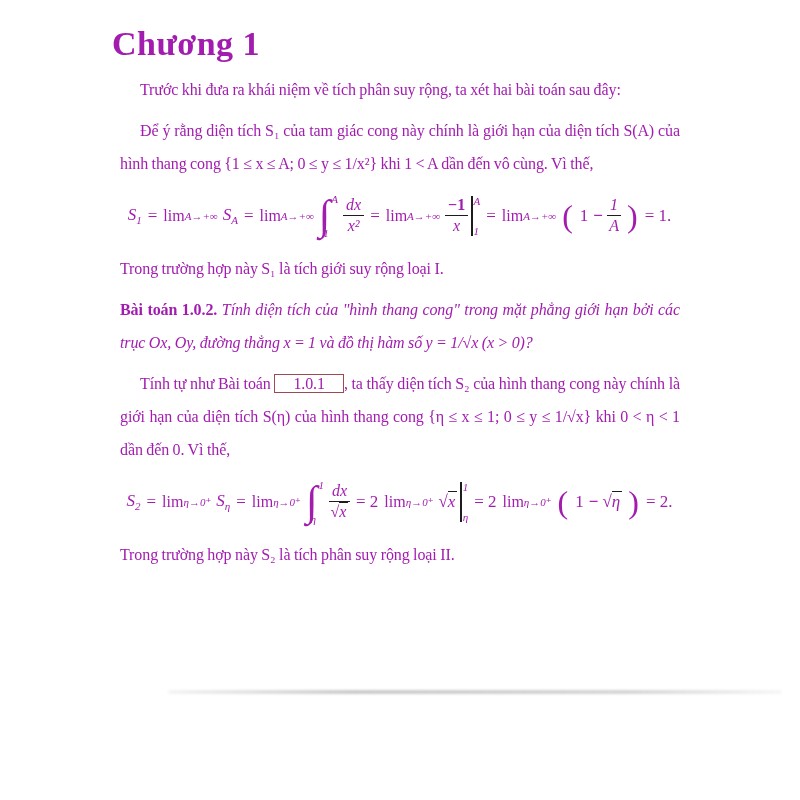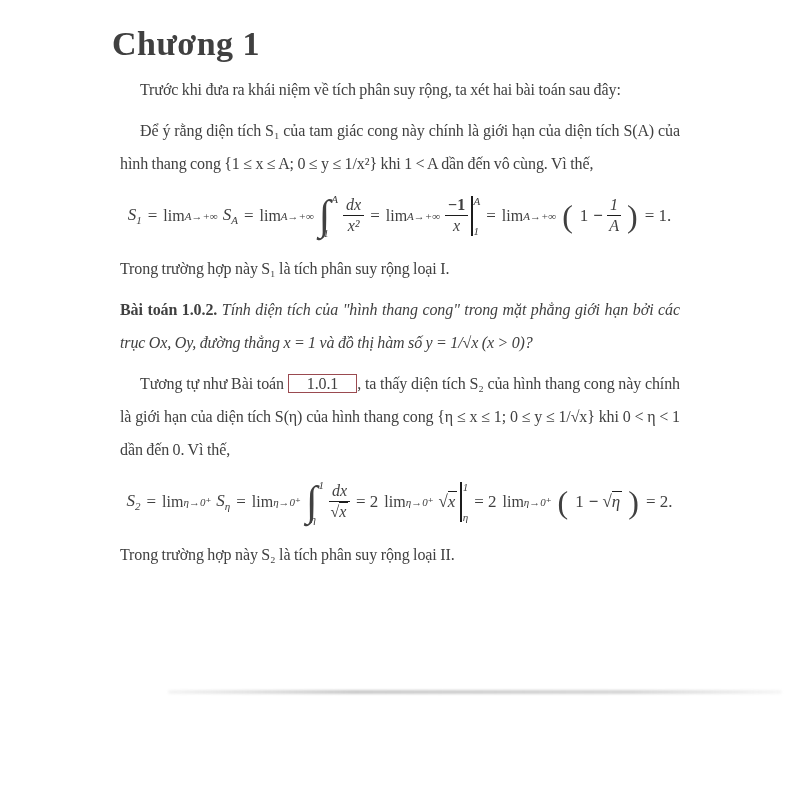--- a/index.html
+++ b/index.html
@@ -2,21 +2,21 @@
 <html><head>
 <meta charset="utf-8">
 <style>
   html,body { margin:0; padding:0; background:#ffffff; }
   .page {
     position:relative;
     width:800px; height:696px;
     box-sizing:border-box;
     padding:24px 112px 0 112px;
     background:#ffffff;
-    color:#404040;
+    color:#a21caf;
     font-family:"Liberation Serif","DejaVu Serif",serif;
     overflow:hidden;
   }
   .chapter-number {
     font-size:34px; font-weight:bold; margin:0; line-height:1.2;
     letter-spacing:0.5px;
   }
   .chapter-title {
     font-size:38px; font-weight:bold; margin:52px 0 0 0; line-height:1.2;
     letter-spacing:0.5px;
@@ -156,25 +156,25 @@
         <span class="bold-minus">−</span>
         <span class="frac">
           <span class="num">1</span>
           <span class="den">A</span>
         </span>
       </span>
     <span class="bigp">)</span>
     <span class="op">= 1.</span>
   </div>
 
-  <p class="body note">Trong trường hợp này S₁ là tích phân suy rộng loại I.</p>
+  <p class="body note">Trong trường hợp này S₁ là tích giới suy rộng loại I.</p>
 
   <p class="body problem2"><span class="prob-label">Bài toán 1.0.2.</span> <span class="stmt">Tính diện tích của "hình thang cong" trong mặt phẳng giới hạn bởi các trục Ox, Oy, đường thẳng x = 1 và đồ thị hàm số y = 1/√x (x &gt; 0)?</span></p>
 
-  <p class="body indent para-s2"><span>Tương tự như Bài toán </span><span class="linkbox">1.0.1</span><span>, ta thấy diện tích S₂ của hình thang cong này chính là giới hạn của diện tích S(η) của hình thang cong {η ≤ x ≤ 1;  0 ≤ y ≤ 1/√x} khi 0 &lt; η &lt; 1 dần đến 0. Vì thế,</span></p>
+  <p class="body indent para-s2"><span>Tính tự như Bài toán </span><span class="linkbox">1.0.1</span><span>, ta thấy diện tích S₂ của hình thang cong này chính là giới hạn của diện tích S(η) của hình thang cong {η ≤ x ≤ 1;  0 ≤ y ≤ 1/√x} khi 0 &lt; η &lt; 1 dần đến 0. Vì thế,</span></p>
 
   <div class="equation eq2">
     <span class="varsub"><span>S</span><sub>2</sub></span>
     <span class="op">=</span>
     <span class="limgroup">
         <span class="lim">lim</span>
         <span class="limsub">η→0⁺</span>
       </span>
     <span class="varsub"><span>S</span><sub>η</sub></span>
     <span class="op">=</span>

